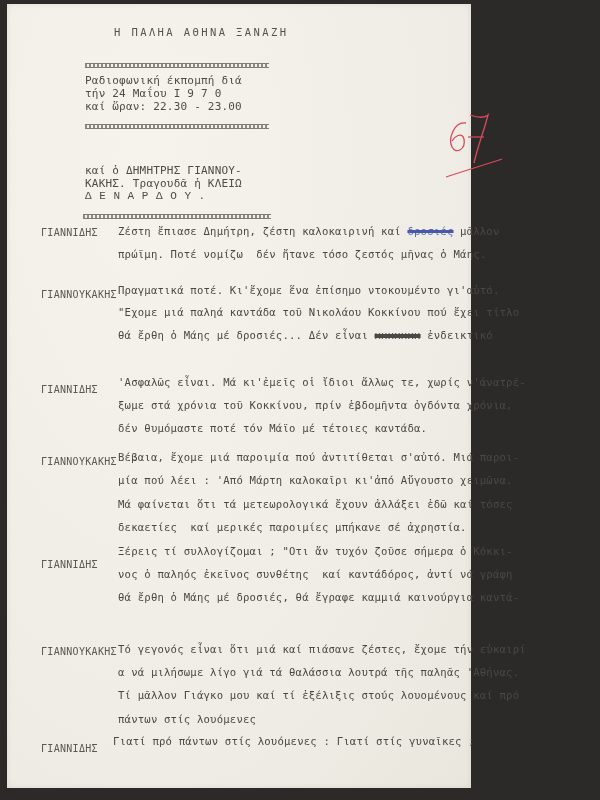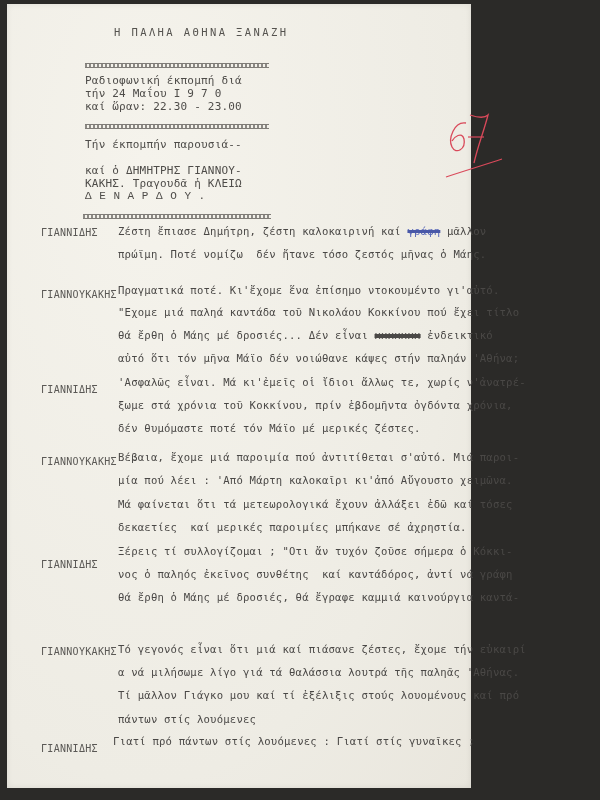--- a/index.html
+++ b/index.html
@@ -93,48 +93,46 @@
   <div class="tw title">Η ΠΑΛΗΑ ΑΘΗΝΑ ΞΑΝΑΖΗ</div>
 
   <div class="rule" style="top:59px"></div>
 
   <div class="tw hdr-line" style="top:70px">Ραδιοφωνική έκπομπή διά</div>
   <div class="tw hdr-line" style="top:83px">τήν 24 Μαΐου Ι 9 7 0</div>
   <div class="tw hdr-line" style="top:96px">καί ὥραν: 22.30 - 23.00</div>
 
   <div class="rule" style="top:120px"></div>
 
-  <div class="tw hdr-line" style="top:134px">Τήν έκπομπήν παρουσιά--</div>
   <div class="tw hdr-line" style="top:160px">καί ὁ ΔΗΜΗΤΡΗΣ ΓΙΑΝΝΟΥ-</div>
   <div class="tw hdr-line" style="top:173px">ΚΑΚΗΣ. Τραγουδᾶ ἡ ΚΛΕΙΩ</div>
   <div class="tw hdr-line spaced" style="top:186px">ΔΕΝΑΡΔΟΥ.</div>
 
   <div class="rule" style="top:210px; width:188px; left:76px"></div>
 
   <svg class="page-num" viewBox="0 0 60 70">
     <path d="M22 14 C10 12, 4 30, 8 38 C12 46, 22 40, 20 30 C18 22, 10 28, 8 32" fill="none" stroke="#d9495a" stroke-width="1.3"></path>
     <path d="M26 6 C32 8, 40 10, 44 6 C40 22, 34 36, 30 54" fill="none" stroke="#d9495a" stroke-width="1.3"></path>
     <path d="M24 28 L40 28" fill="none" stroke="#d9495a" stroke-width="1.2"></path>
     <path d="M2 68 C20 62, 40 56, 58 50" fill="none" stroke="#d9495a" stroke-width="1.2"></path>
   </svg>
 
   <div class="tw speaker" style="top:223px">ΓΙΑΝΝΙΔΗΣ</div>
-  <div class="tw line" style="top:221px"><span>Ζέστη ἔπιασε Δημήτρη, ζέστη καλοκαιρινή καί </span><span class="strike-blue">γράφη</span><span> μᾶλλον</span></div>
+  <div class="tw line" style="top:221px"><span>Ζέστη ἔπιασε Δημήτρη, ζέστη καλοκαιρινή καί </span><span class="strike-blue">δροσιές</span><span> μᾶλλον</span></div>
   <div class="tw line" style="top:244px">πρώϊμη. Ποτέ νομίζω  δέν ἤτανε τόσο ζεστός μῆνας ὁ Μάης.</div>
 
   <div class="tw speaker" style="top:285px">ΓΙΑΝΝΟΥΚΑΚΗΣ</div>
   <div class="tw line" style="top:280px">Πραγματικά ποτέ. Κι'ἔχομε ἕνα ἐπίσημο ντοκουμέντο γι'αὐτό.</div>
   <div class="tw line" style="top:302px">"Εχομε μιά παληά καντάδα τοῦ Νικολάου Κοκκίνου πού ἔχει τίτλο</div>
   <div class="tw line" style="top:325px"><span>θά ἔρθη ὁ Μάης μέ δροσιές... Δέν εἶναι </span><span class="strike-x">xxxxxxx</span><span> ἐνδεικτικό</span></div>
-  <div class="tw line" style="top:348px">αὐτό ὅτι τόν μῆνα Μάϊο δέν νοιώθανε κάψες στήν παληάν 'Αθήνα;</div>
 
   <div class="tw speaker" style="top:380px">ΓΙΑΝΝΙΔΗΣ</div>
   <div class="tw line" style="top:372px">'Ασφαλῶς εἶναι. Μά κι'ἐμεῖς οἱ ἴδιοι ἄλλως τε, χωρίς ν'ἀνατρέ-</div>
   <div class="tw line" style="top:395px">ξωμε στά χρόνια τοῦ Κοκκίνου, πρίν ἑβδομῆντα ὀγδόντα χρόνια,</div>
-  <div class="tw line" style="top:418px">δέν θυμόμαστε ποτέ τόν Μάϊο μέ μερικές ζέστες.</div>
+  <div class="tw line" style="top:418px">δέν θυμόμαστε ποτέ τόν Μάϊο μέ τέτοιες καντάδα.</div>
 
   <div class="tw speaker" style="top:452px">ΓΙΑΝΝΟΥΚΑΚΗΣ</div>
   <div class="tw line" style="top:447px">Βέβαια, ἔχομε μιά παροιμία πού ἀντιτίθεται σ'αὐτό. Μιά παροι-</div>
   <div class="tw line" style="top:470px">μία πού λέει : 'Από Μάρτη καλοκαῖρι κι'ἀπό Αὔγουστο χειμῶνα.</div>
   <div class="tw line" style="top:494px">Μά φαίνεται ὅτι τά μετεωρολογικά ἔχουν ἀλλάξει ἐδῶ καί τόσες</div>
   <div class="tw line" style="top:517px">δεκαετίες  καί μερικές παροιμίες μπήκανε σέ ἀχρηστία.</div>
 
   <div class="tw speaker" style="top:555px">ΓΙΑΝΝΙΔΗΣ</div>
   <div class="tw line" style="top:541px">Ξέρεις τί συλλογίζομαι ; "Οτι ἄν τυχόν ζοῦσε σήμερα ὁ Κόκκι-</div>
   <div class="tw line" style="top:564px">νος ὁ παληός ἐκεῖνος συνθέτης  καί καντάδόρος, ἀντί νά γράφη</div>

